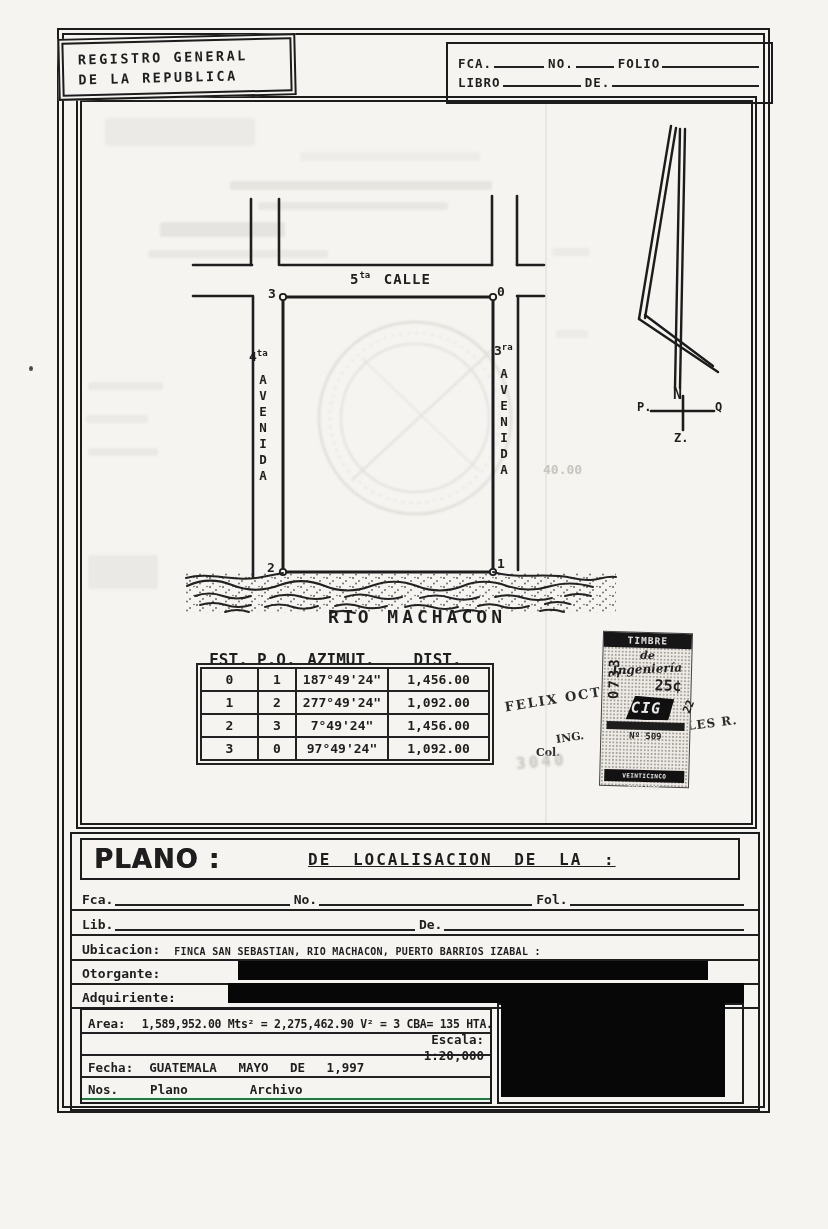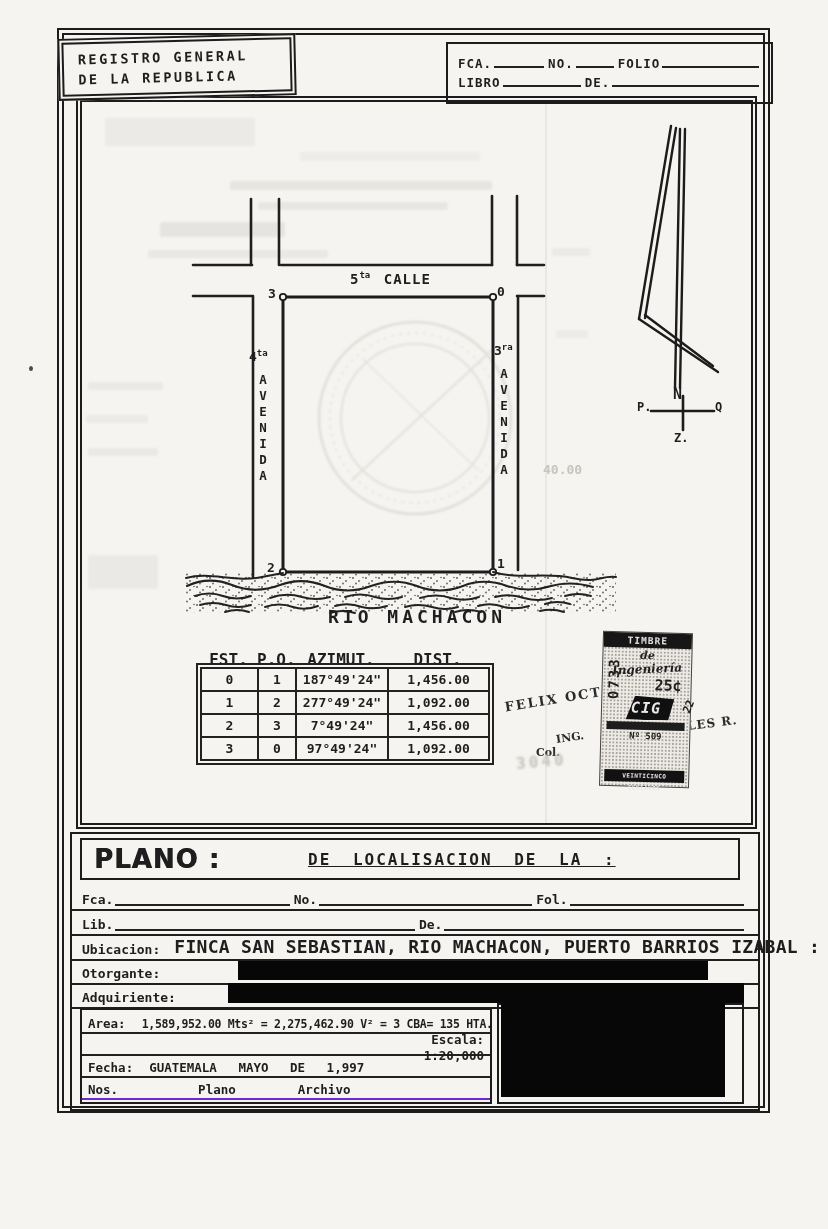--- a/index.html
+++ b/index.html
@@ -70,21 +70,21 @@
   .form-box .abs{position:absolute;}
   .form-title-box{left:8px;top:4px;width:656px;height:38px;border:2.5px solid #1c1c1c;
     display:flex;align-items:center;}
   .plano-title{font-family:"DejaVu Sans",sans-serif;font-weight:bold;font-size:26px;
     letter-spacing:1px;margin-left:12px;text-shadow:0.6px 0 #1c1c1c;}
   .plano-sub{font-weight:bold;font-size:16px;letter-spacing:2px;word-spacing:10px;
     margin-left:88px;text-decoration:underline;}
   .form-row{left:0;right:0;display:flex;align-items:flex-end;padding:0 10px;
     border-bottom:2.5px solid #1f1f1f;font-weight:bold;font-size:13px;}
   .form-row .lbl{margin-bottom:2px;white-space:nowrap;}
-  .form-row .val{margin:0 0 2px 14px;font-size:18px;letter-spacing:0.3px;white-space:nowrap;}
+  .form-row .val{margin:0 0 2px 14px;font-size:10px;letter-spacing:0.3px;white-space:nowrap;}
   .sub-box{left:8px;top:174px;width:408px;height:92px;border:2.5px solid #1c1c1c;}
   .sub-row{left:0;right:0;display:flex;align-items:flex-end;padding:0 6px;
     font-weight:bold;font-size:12.5px;border-bottom:2px solid #222;height:22px;}
   .sub-row .lbl{margin-bottom:1px;white-space:nowrap;}
   .sub-row .val{margin:0 0 1px 16px;white-space:nowrap;}
   .redact{background:#070707;}
   .big-redact-frame{left:497px;top:1003px;width:243px;height:97px;border:2.5px solid #1c1c1c;}
 
   
   .smudge{background:#bcb9b1;filter:blur(1.2px);border-radius:2px;}
@@ -343,23 +343,23 @@
         <span class="val" style="font-size:11.5px;letter-spacing:-0.3px;">1,589,952.00 Mts² = 2,275,462.90 V² = 3 CBA= 135 HTA.</span>
       </div>
       <div class="abs sub-row" style="top:22px;flex-direction:column;">
         <span class="lbl">Escala:</span>
         <span class="val">1:20,000</span>
       </div>
       <div class="abs sub-row" style="top:44px;">
         <span class="lbl">Fecha:</span>
         <span class="val" style="word-spacing:14px;">GUATEMALA MAYO DE 1,997</span>
       </div>
-      <div class="abs sub-row" style="top:66px;border-bottom:2px solid #6d28d9;">
+      <div class="abs sub-row" style="top:66px;border-bottom:2px solid #15803d;">
         <span class="lbl">Nos.</span>
-        <span class="val" style="margin-left:80px;">Plano</span>
+        <span class="val" style="margin-left:32px;">Plano</span>
         <span class="val" style="margin-left:62px;">Archivo</span>
       </div>
     </div>
   </div>
 
   <div class="abs big-redact-frame"></div>
   <div class="abs redact" style="left:238px;top:961px;width:470px;height:19px;"></div>
   <div class="abs redact" style="left:228px;top:983px;width:516px;height:20px;"></div>
   <div class="abs redact" style="left:501px;top:991px;width:224px;height:106px;"></div>
 

